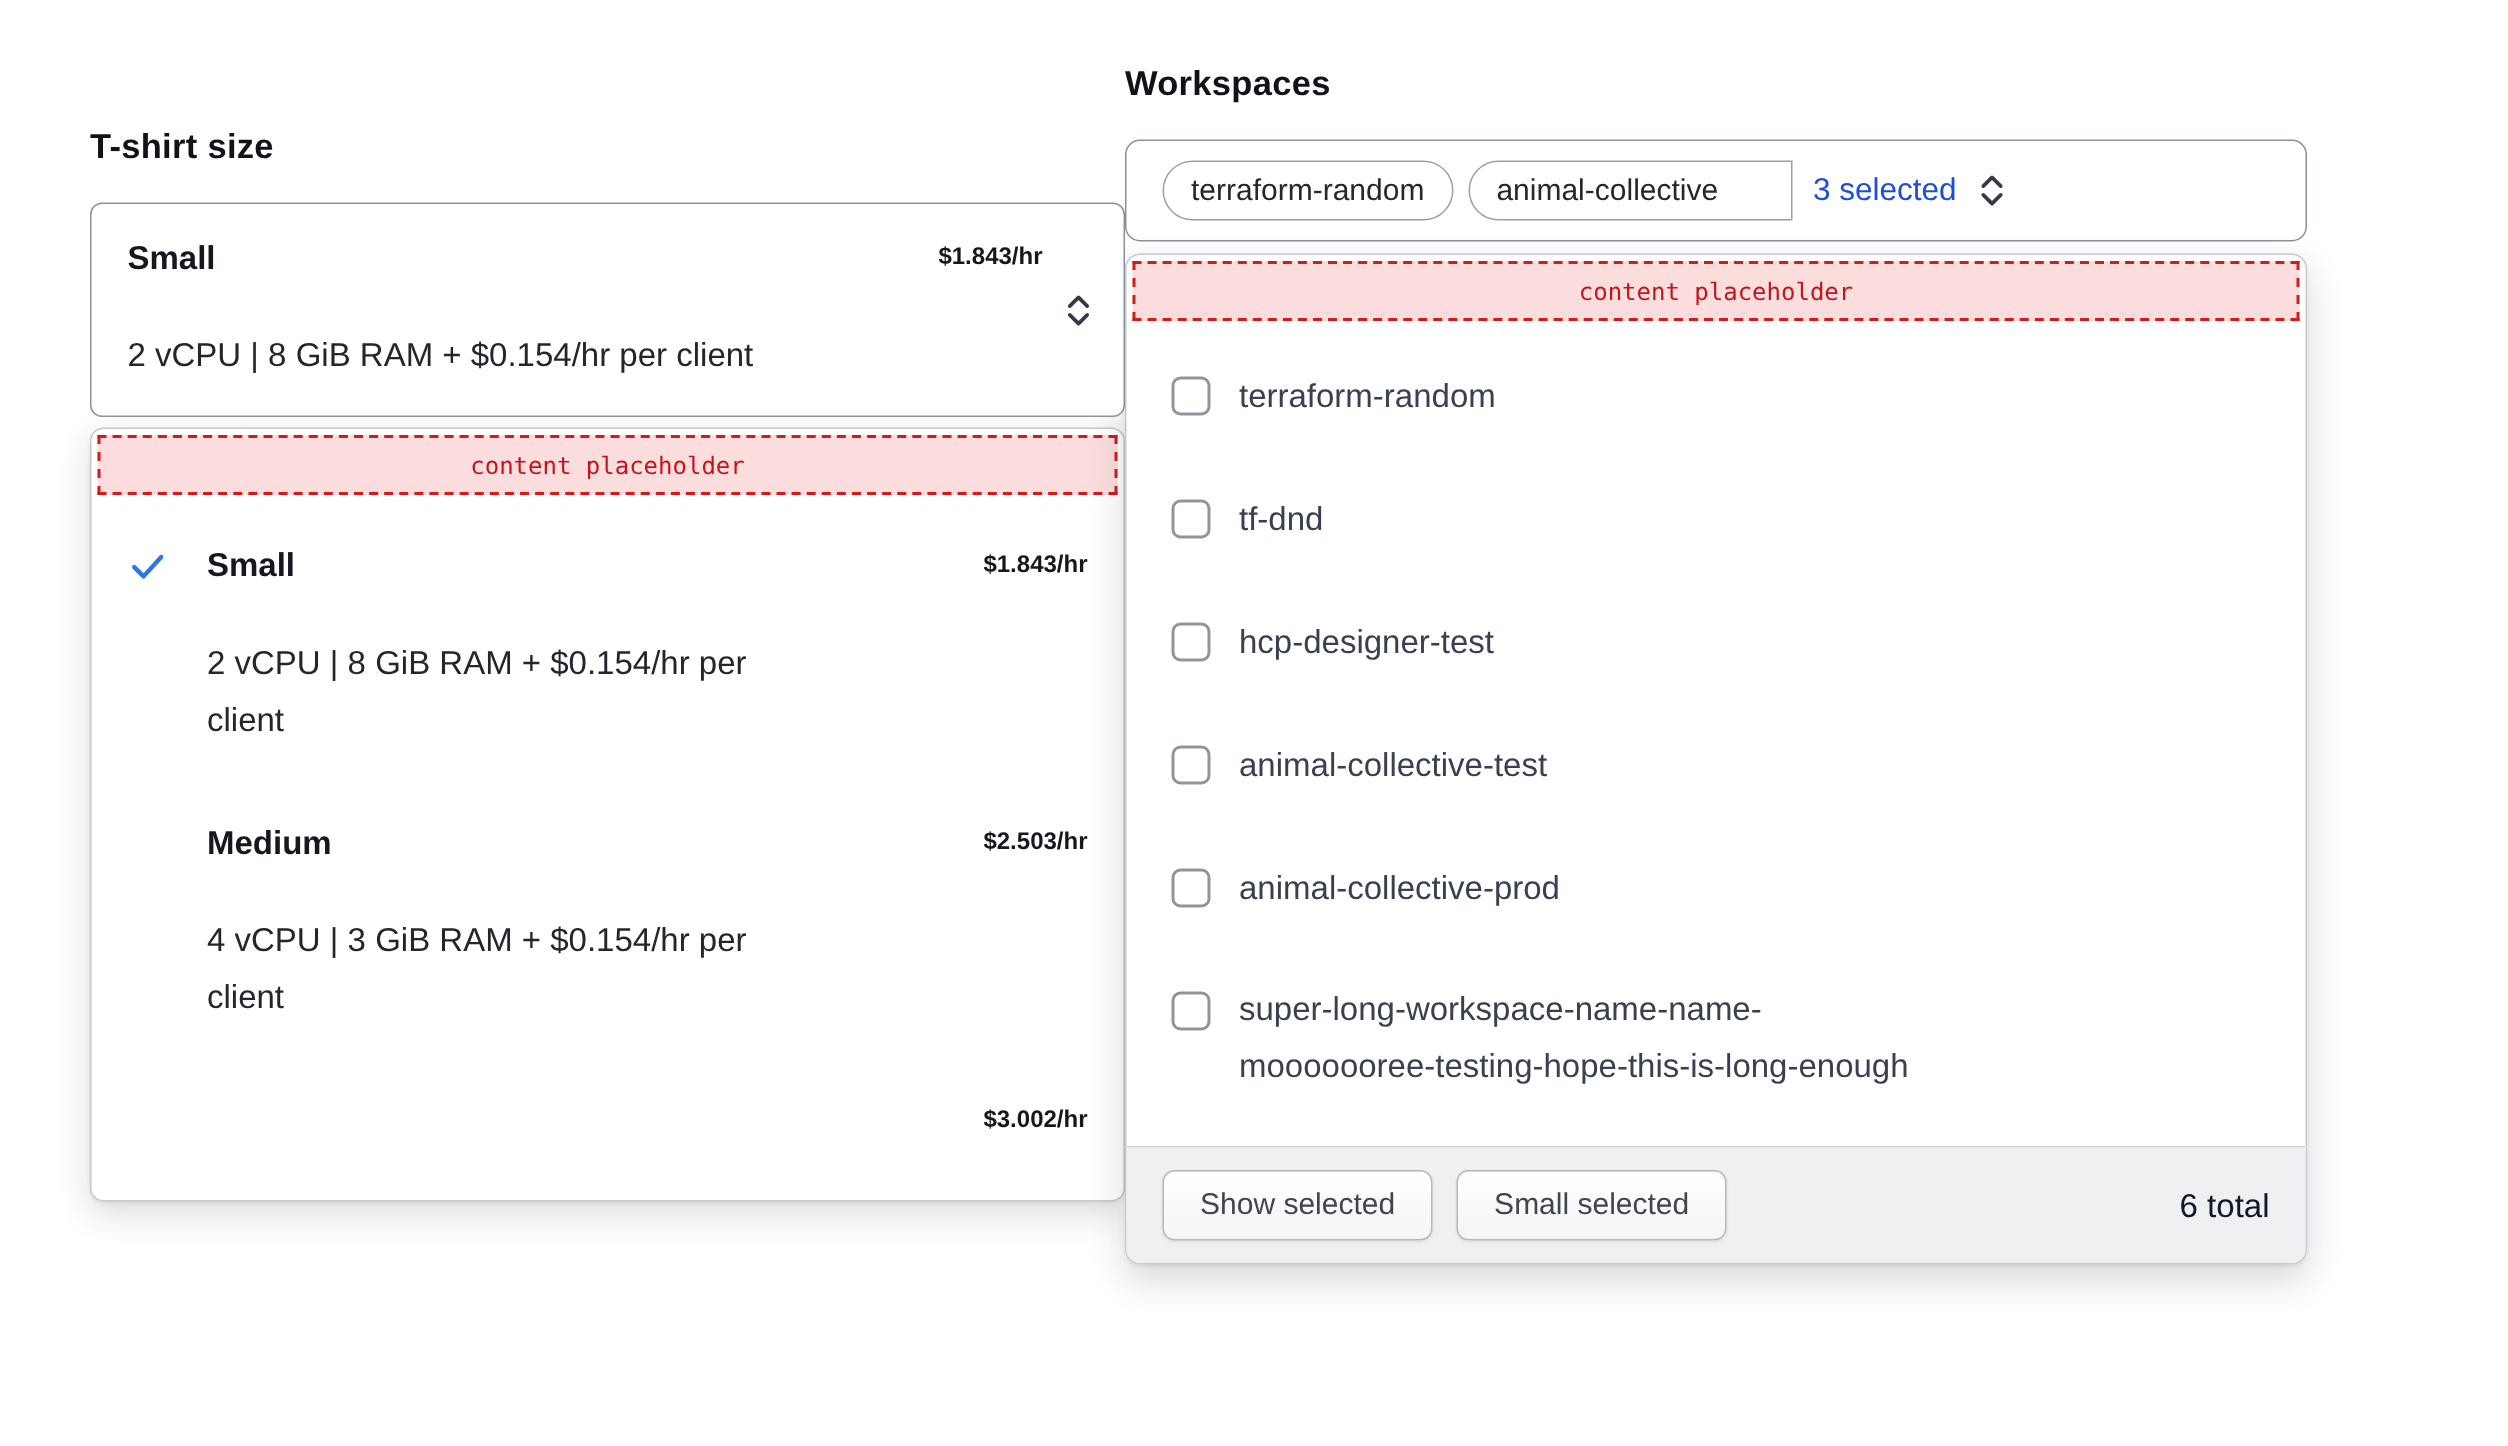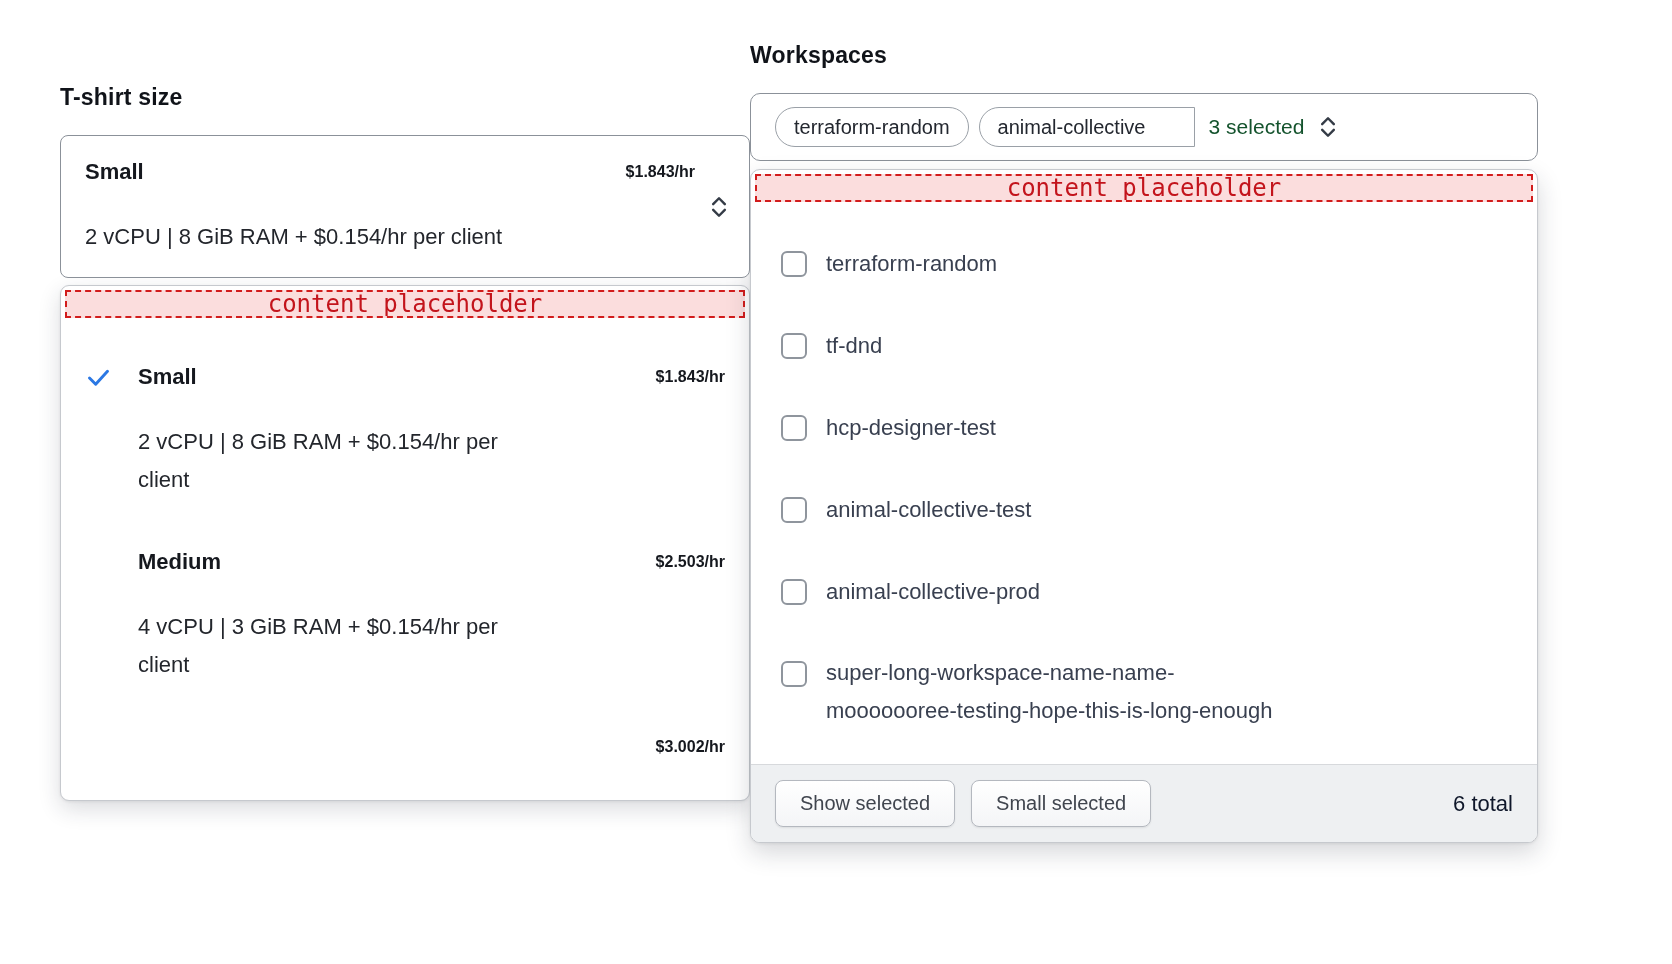--- a/index.html
+++ b/index.html
@@ -26,24 +26,24 @@
   .trigger-desc { max-width: 480px; }
   .caret-icon { position: absolute; right: 18px; top: 50%; transform: translateY(-50%); display: flex; }
 
   .dropdown-panel {
     margin-top: 7px; width: 100%; background: #fff;
     border: 1px solid #c6c9ce; border-radius: 9px;
     box-shadow: 0 8px 22px rgba(32, 38, 55, 0.16), 0 1px 3px rgba(0,0,0,0.07);
   }
 
   .content-placeholder {
-    margin: 4px 4px 16px 4px; height: 28px;
+    margin: 4px 4px 4px 4px; height: 40px;
     background: #fbdddd; border: 2px dashed #d21c1c;
     display: flex; align-items: center; justify-content: center;
-    font-family: "DejaVu Sans Mono", monospace; font-size: 24px; color: #c3141c;
+    font-family: "DejaVu Sans Mono", monospace; font-size: 16px; color: #c3141c;
     white-space: nowrap; overflow: hidden;
   }
 
   .options-list { padding: 24px 24px 34px 24px; }
   .option-row { display: flex; align-items: flex-start; margin-bottom: 44px; }
   .option-row:last-child { margin-bottom: 0; }
   .check-col { width: 53px; flex: none; padding-top: 6px; }
   .option-main { flex: 1 1 auto; }
   .option-desc { max-width: 360px; }
   .option-price-col { flex: none; margin-left: auto; }
@@ -57,21 +57,21 @@
     overflow: hidden;
   }
   .tag-pill {
     height: 40px; display: flex; align-items: center; padding: 0 18px;
     border: 1px solid #9aa0a7; border-radius: 20px; background: #fff;
     font-size: 20px; color: #23272f; white-space: nowrap; margin-left: 10px; flex: none;
   }
   .tag-pill.clipped {
     border-radius: 20px 0 0 20px; width: 216px; padding-right: 0; overflow: hidden; flex: none;
   }
-  .ms-count { margin-left: 14px; font-size: 21px; color: #14532d; white-space: nowrap; }
+  .ms-count { margin-left: 14px; font-size: 21px; color: #1d4ed8; white-space: nowrap; }
   .ms-caret { margin-left: 12px; display: flex; }
 
   .ms-panel {
     margin-top: 8px; width: 100%; background: #fff;
     border: 1px solid #c6c9ce; border-radius: 10px;
     box-shadow: 0 10px 24px rgba(32, 38, 55, 0.18), 0 1px 3px rgba(0,0,0,0.07);
     overflow: hidden;
   }
   .ms-list { padding: 26px 28px 34px 30px; }
   .ms-row { display: flex; align-items: center; gap: 19px; margin-bottom: 42px; }

